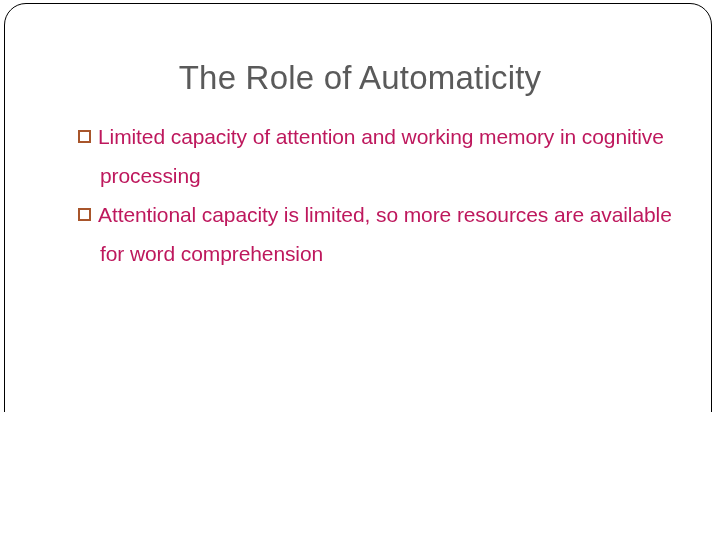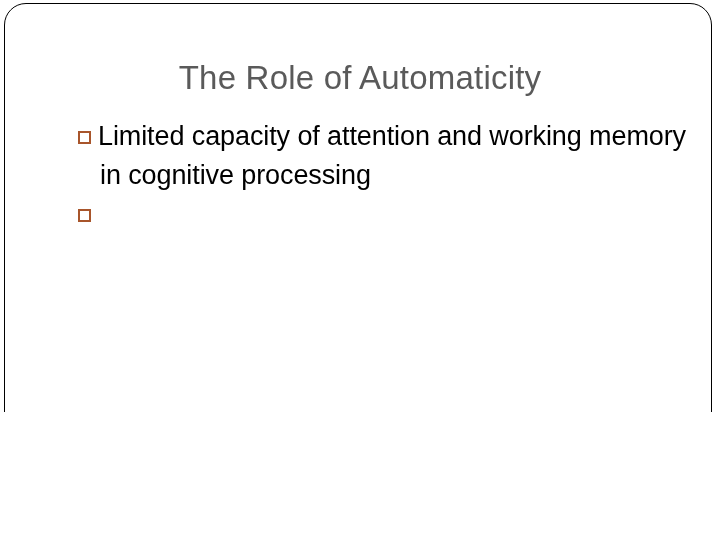--- a/index.html
+++ b/index.html
@@ -50,23 +50,23 @@
     position: absolute;
     left: 78px;
     top: 117px;
     width: 615px;
   }
 
   .bullet-item {
     position: relative;
     margin: 0 0 0 0;
     padding: 0 0 0 22px;
-    color: #000000;
+    color: #be185d;
     font-family: "Liberation Sans", sans-serif;
-    font-size: 27px;
+    font-size: 21px;
     font-weight: 400;
     line-height: 39px;
     letter-spacing: -0.1px;
     text-indent: -22px;
   }
 
   .bullet-marker {
     display: inline-block;
     width: 13px;
     height: 13px;
@@ -95,19 +95,19 @@
 
   <div class="slide-title">The Role of Automaticity</div>
 
   <div class="body-block">
 
     <div class="bullet-item">
       <span class="bullet-marker"></span><span class="bullet-text">Limited capacity of attention and working memory in cognitive processing</span>
     </div>
 
     <div class="bullet-item">
-      <span class="bullet-marker"></span>
+      <span class="bullet-marker"></span><span class="bullet-text">Attentional capacity is limited, so more resources are available for word comprehension</span>
     </div>
 
 
   </div>
 
 </div>
 
 </body></html>

